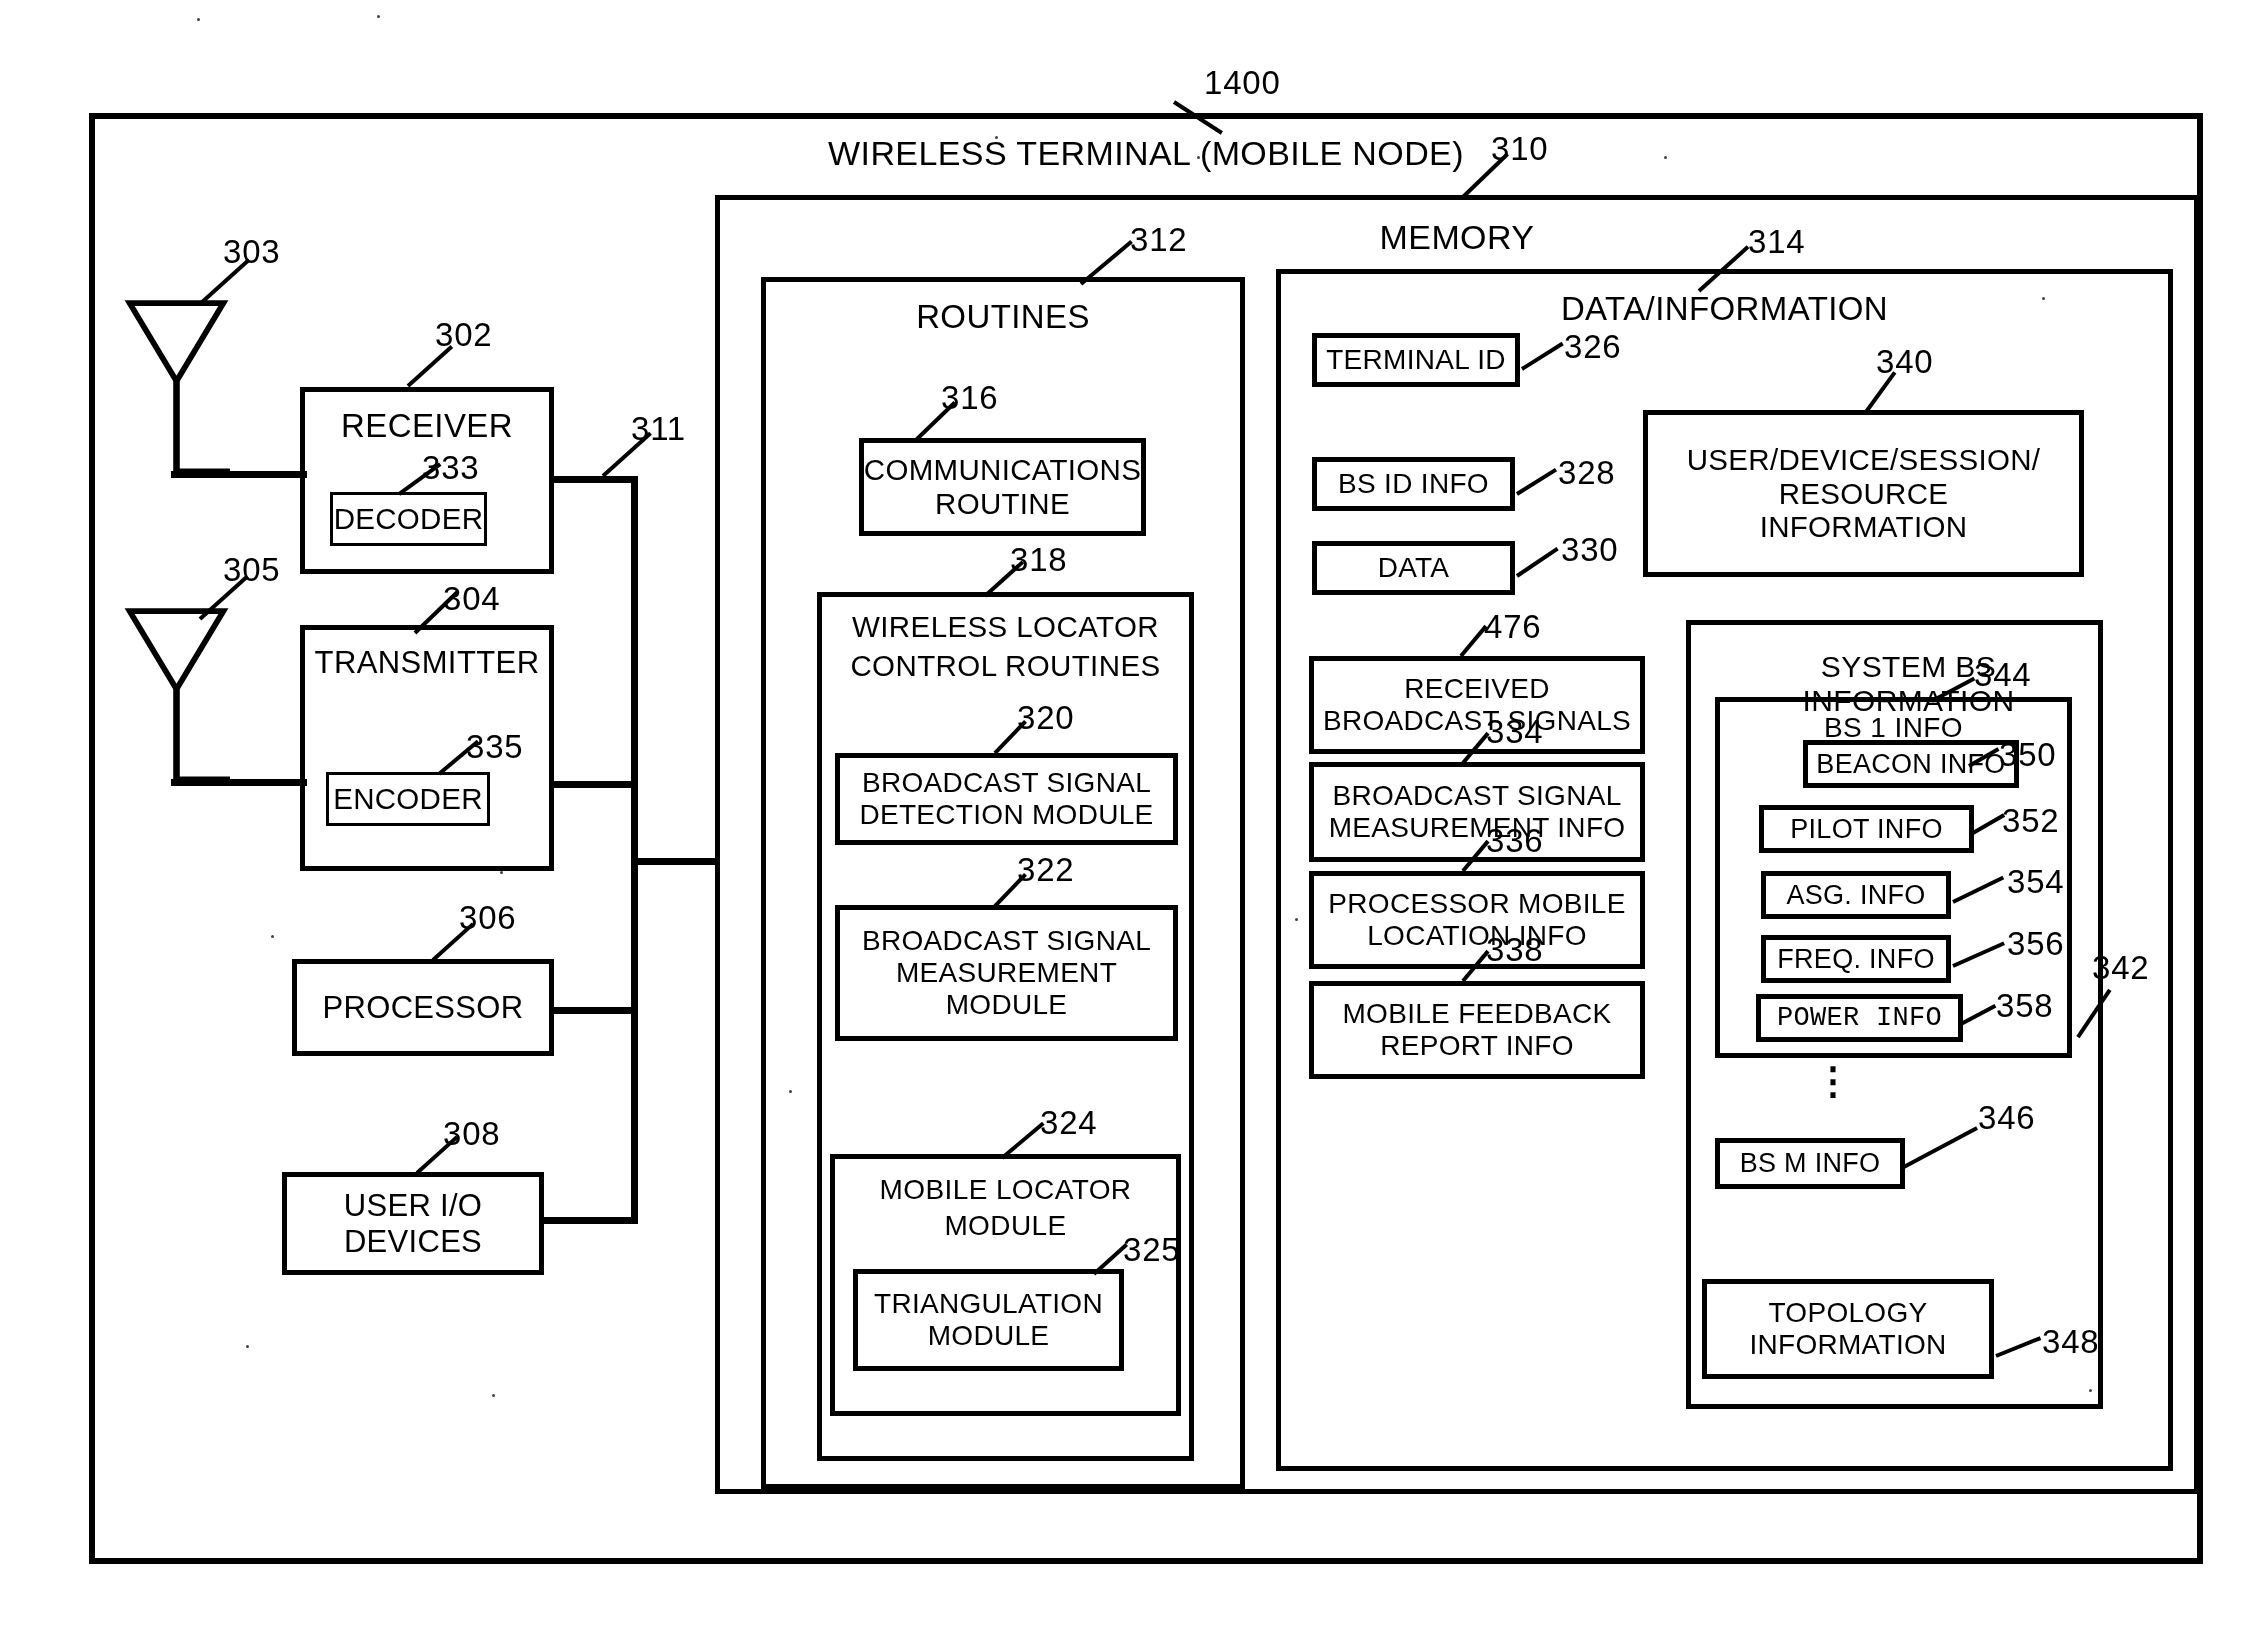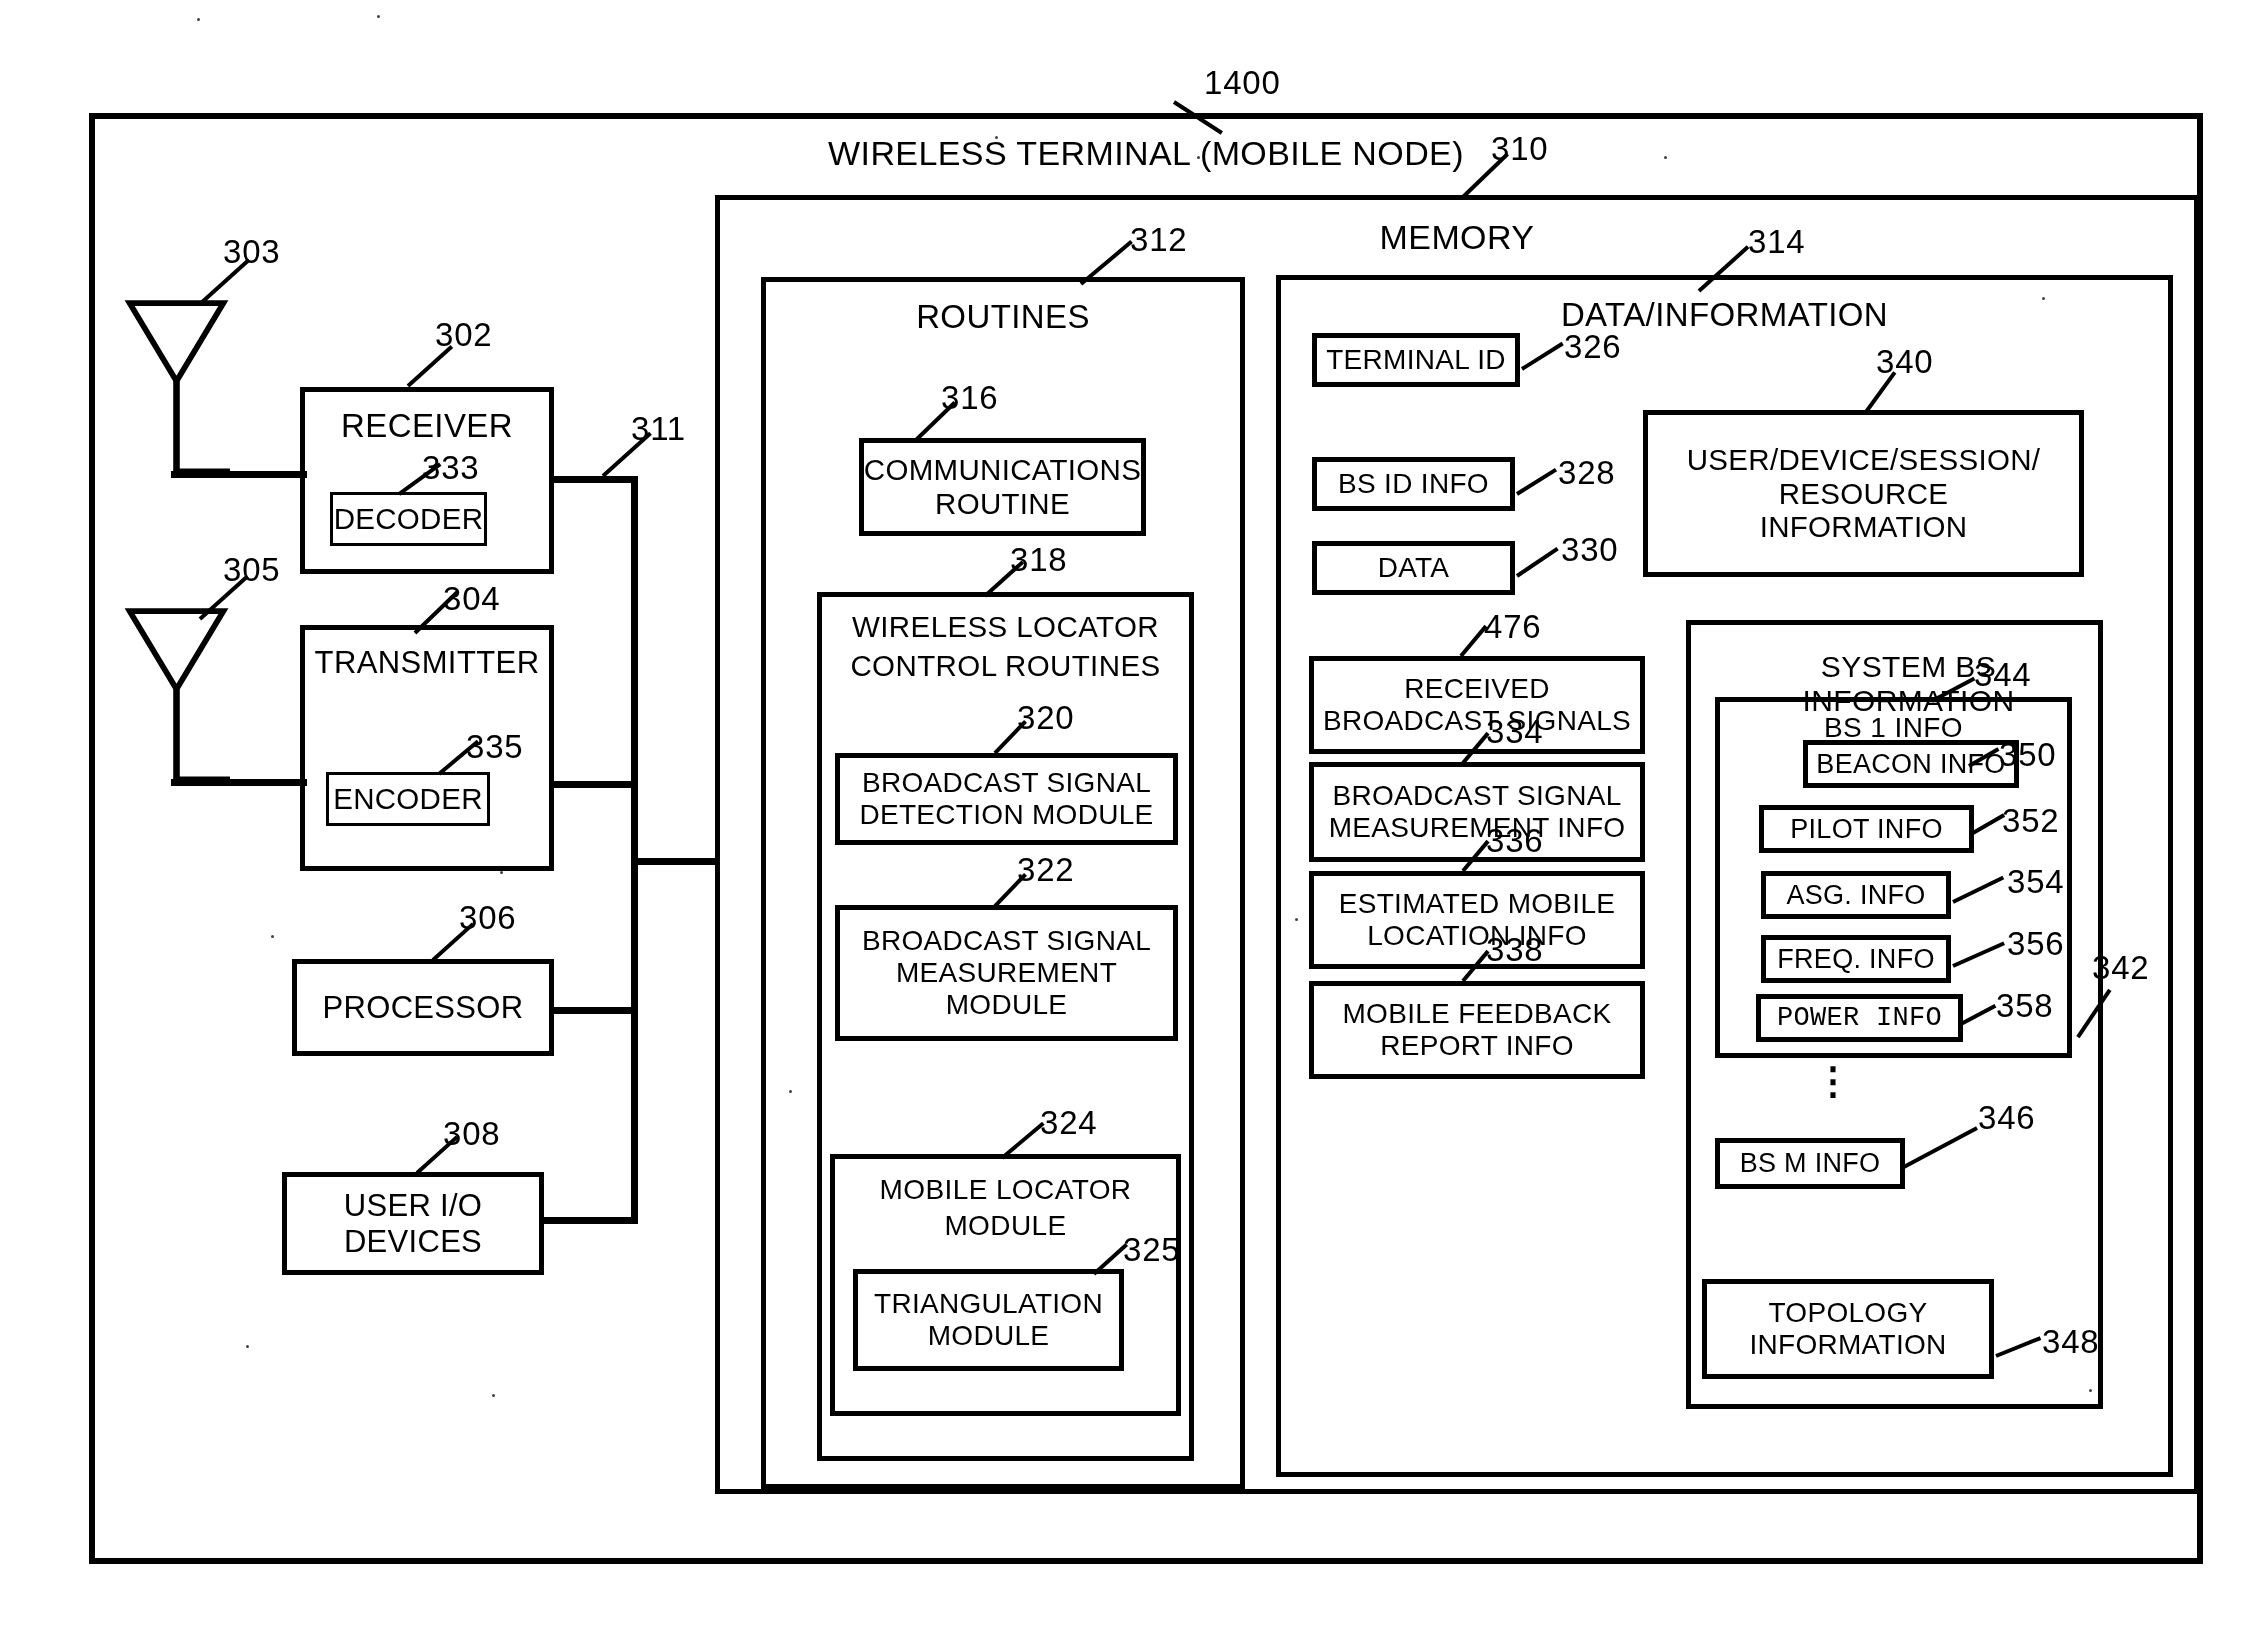--- a/index.html
+++ b/index.html
@@ -215,21 +215,21 @@
   <div class="ref" style="left:1040px; top:1104px;">324</div>
   <div class="lead" style="left:1002px; top:1156px; width:54px; transform:rotate(-40deg);"></div>
 
   <div class="box thick" style="left:853px; top:1269px; width:271px; height:102px; font-size:28px; flex-direction:column;">
     <div>TRIANGULATION</div>
     <div>MODULE</div>
   </div>
   <div class="ref" style="left:1123px; top:1231px;">325</div>
   <div class="lead" style="left:1094px; top:1272px; width:44px; transform:rotate(-42deg);"></div>
 
-  <div class="box container thick" style="left:1276px; top:275px; width:897px; height:1202px;padding-left:39px;">
+  <div class="box container thick" style="left:1276px; top:269px; width:897px; height:1202px;padding-left:39px;">
     <div class="caption" style="top:16.4px; font-size:33px;">DATA/INFORMATION</div>
   </div>
   <div class="ref" style="left:1748px; top:223px;">314</div>
   <div class="lead" style="left:1699px; top:289px; width:66px; transform:rotate(-42deg);"></div>
 
   <div class="box thick" style="left:1312px; top:333px; width:208px; height:54px; font-size:28px;">TERMINAL ID</div>
   <div class="ref" style="left:1564px; top:328px;">326</div>
   <div class="lead" style="left:1522px; top:367px; width:48px; transform:rotate(-32deg);"></div>
 
   <div class="box thick" style="left:1312px; top:457px; width:203px; height:54px; font-size:28px;">BS ID INFO</div>
@@ -248,21 +248,21 @@
   <div class="lead" style="left:1461px; top:654px; width:39px; transform:rotate(-50deg);"></div>
 
   <div class="box thick" style="left:1309px; top:762px; width:336px; height:100px; font-size:28px; flex-direction:column;">
     <div>BROADCAST SIGNAL</div>
     <div>MEASUREMENT INFO</div>
   </div>
   <div class="ref" style="left:1486px; top:713px;">334</div>
   <div class="lead" style="left:1463px; top:761px; width:39px; transform:rotate(-50deg);"></div>
 
   <div class="box thick" style="left:1309px; top:871px; width:336px; height:98px; font-size:28px; flex-direction:column;">
-    <div>ESTIMATED MOBILE</div>
+    <div>PROCESSOR MOBILE</div>
     <div>LOCATION INFO</div>
   </div>
   <div class="ref" style="left:1486px; top:822px;">336</div>
   <div class="lead" style="left:1463px; top:869px; width:39px; transform:rotate(-50deg);"></div>
 
   <div class="box thick" style="left:1309px; top:981px; width:336px; height:98px; font-size:28px; flex-direction:column;">
     <div>MOBILE FEEDBACK</div>
     <div>REPORT INFO</div>
   </div>
   <div class="ref" style="left:1486px; top:931px;">338</div>

